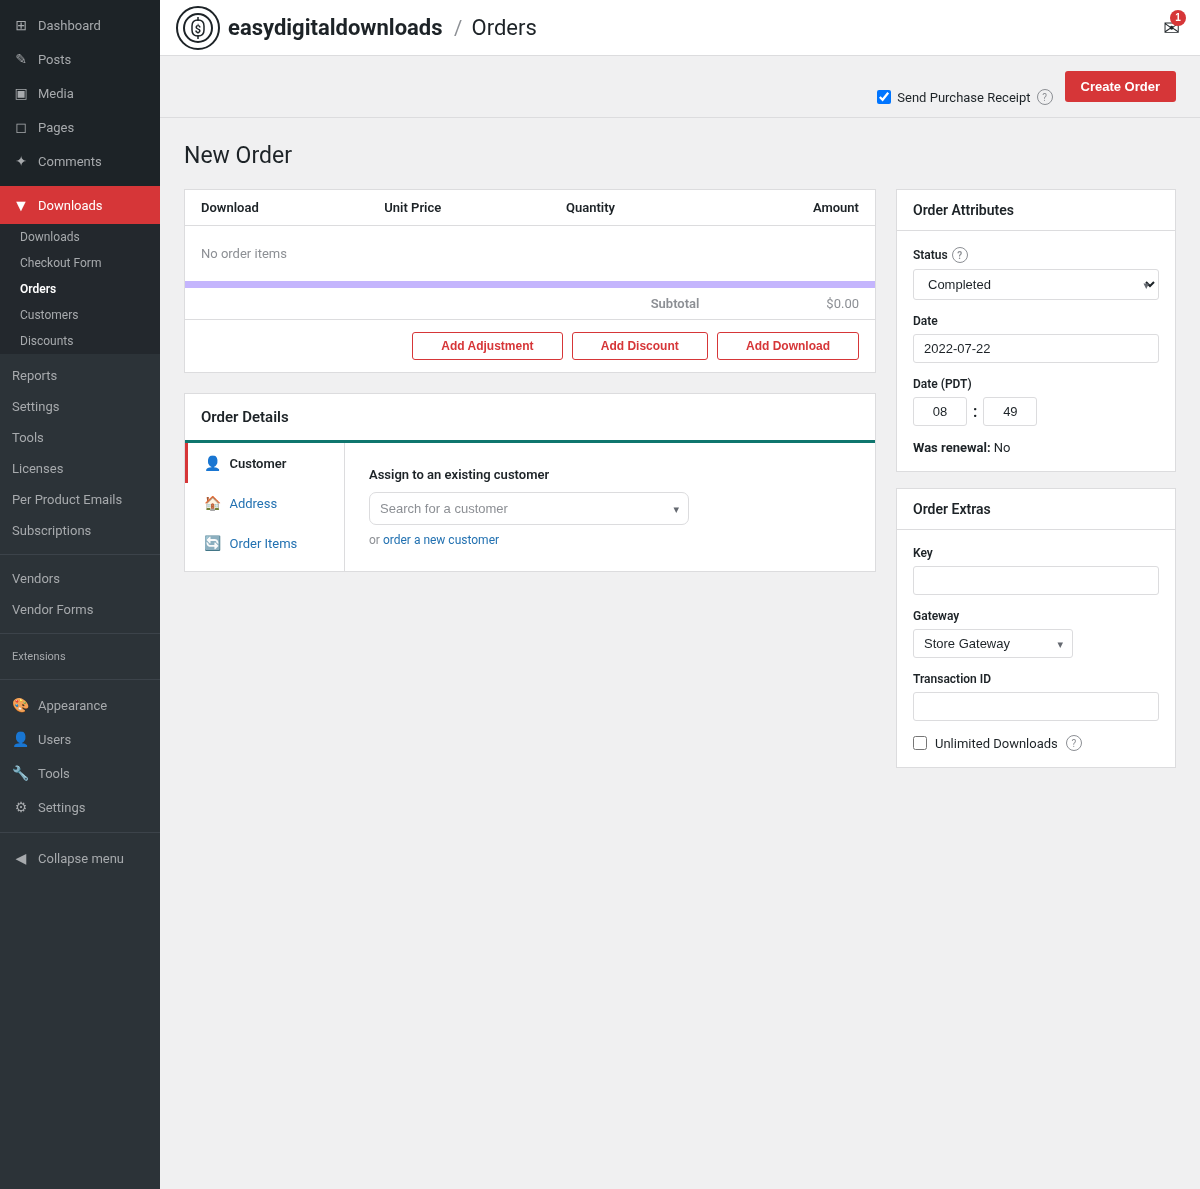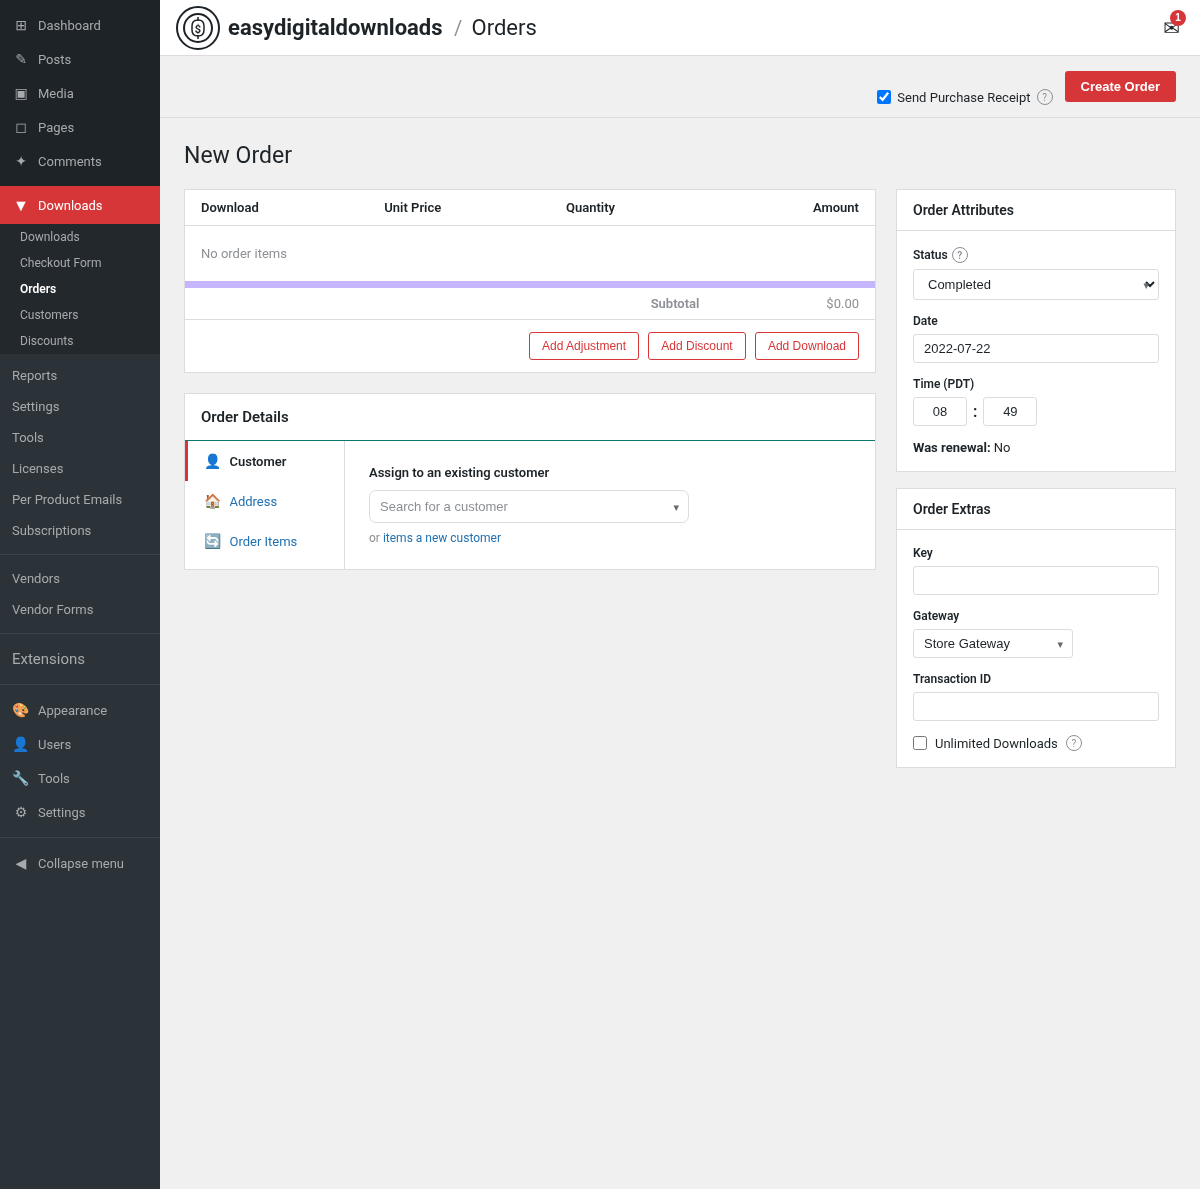--- a/index.html
+++ b/index.html
@@ -49,25 +49,25 @@
     
     
     .order-table { background: #fff; border: 1px solid #dcdcde; }
     .order-table table { width: 100%; border-collapse: collapse; }
     .order-table thead th { padding: 10px 16px; text-align: left; font-weight: 600; color: #1d2327; border-bottom: 1px solid #dcdcde; font-size: 13px; }
     .order-table tbody td { padding: 20px 16px; color: #8c8f94; font-size: 13px; }
     .order-table .subtotal-row td { padding: 8px 16px; border-top: 7px solid #c4b5fd; text-align: right; font-size: 13px; }
     .order-table .total-row td { padding: 8px 16px; text-align: right; font-size: 14px; font-weight: 600; }
     .total-amount { color: #2271b1; font-size: 15px; }
     .order-table .actions-row td { padding: 12px 16px; border-top: 1px solid #dcdcde; text-align: right; }
-    .btn-outline-red { background: #fff; border: 1px solid #d63638; color: #d63638; padding: 6px 12px; border-radius: 3px; font-size: 12px; cursor: pointer; margin-left: 6px; }
+    .btn-outline-red { background: #fff; border: 1px solid #d63638; color: #d63638; padding: 6px 28px; border-radius: 3px; font-size: 12px; cursor: pointer; margin-left: 6px; font-weight: bold; }
     
     
     .order-details { background: #fff; border: 1px solid #dcdcde; margin-top: 20px; }
-    .order-details-header { padding: 14px 16px; border-bottom: 1px solid #0f766e; font-size: 15px; font-weight: 600; color: #1d2327; }
+    .order-details-header { padding: 14px 16px; border-bottom: 3px solid #0f766e; font-size: 15px; font-weight: 600; color: #1d2327; }
     .order-details-body { display: flex; }
     .order-details-nav { width: 160px; border-right: 1px solid #dcdcde; }
     .order-details-nav-item { display: flex; align-items: center; gap: 8px; padding: 12px 16px; cursor: pointer; font-size: 13px; color: #2271b1; border-left: 3px solid transparent; }
     .order-details-nav-item.active { border-left-color: #d63638; color: #1d2327; font-weight: 600; }
     .order-details-content { flex: 1; padding: 24px; }
     .assign-label { font-size: 13px; font-weight: 600; color: #1d2327; margin-bottom: 10px; }
     .customer-select-wrap { position: relative; width: 320px; }
     .customer-select { width: 100%; padding: 8px 32px 8px 10px; border: 1px solid #dcdcde; border-radius: 7px; font-size: 13px; appearance: none; background: #fff; color: #8c8f94; cursor: pointer; }
     .select-arrow { position: absolute; right: 10px; top: 50%; transform: translateY(-50%); pointer-events: none; color: #646970; font-size: 11px; }
     .create-customer { font-size: 12px; color: #8c8f94; margin-top: 8px; }
@@ -156,21 +156,21 @@
 
     <div class="sidebar-divider"></div>
 
     <div>
       <div class="sidebar-sub-item" style="padding: 8px 12px; color: #a7aaad; font-size: 13px;">Vendors</div>
       <div class="sidebar-sub-item" style="padding: 8px 12px; color: #a7aaad; font-size: 13px;">Vendor Forms</div>
     </div>
 
     <div class="sidebar-divider"></div>
 
-    <div class="sidebar-sub-item" style="padding: 8px 12px; color: #a7aaad; font-size: 15px;">Extensions</div>
+    <div class="sidebar-sub-item" style="padding: 8px 12px; color: #a7aaad; font-size: 11px;">Extensions</div>
 
     <div class="sidebar-divider"></div>
 
     <div>
       <div class="sidebar-item">
         <span class="icon">🎨</span>
         <span>Appearance</span>
       </div>
       <div class="sidebar-item">
         <span class="icon">👤</span>
@@ -288,21 +288,21 @@
               <div class="order-details-content">
                 <div class="assign-label">Assign to an existing customer</div>
                 <div class="customer-select-wrap">
                   <select class="customer-select">
                     <option value="">Search for a customer</option>
                   </select>
                   <span class="select-arrow">▾</span>
                 </div>
                 <div class="create-customer">
                   <span>or</span>
-                  <a href="#">items a new customer</a>
+                  <a href="#">order a new customer</a>
                 </div>
               </div>
             </div>
           </div>
         </div>
 
         <div class="right-panel">
 
           <div class="panel-box">
             <div class="panel-box-header">Order Attributes</div>
@@ -320,21 +320,21 @@
                     <option value="Failed">Failed</option>
                     <option value="Abandoned">Abandoned</option>
                   </select>
                 </div>
               </div>
               <div class="field-group">
                 <div class="field-label">Date</div>
                 <input type="text" class="field-input" value="2022-07-22" style="">
               </div>
               <div class="field-group">
-                <div class="field-label">Time (PDT)</div>
+                <div class="field-label">Date (PDT)</div>
                 <div class="time-inputs">
                   <input type="text" class="time-input field-input" value="08" style="">
                   <span class="time-sep">:</span>
                   <input type="text" class="time-input field-input" value="49" style="">
                 </div>
               </div>
               <div class="field-group">
                 <span class="renewal-text">
                   <strong>Was renewal:</strong>
                   <span>No</span>

